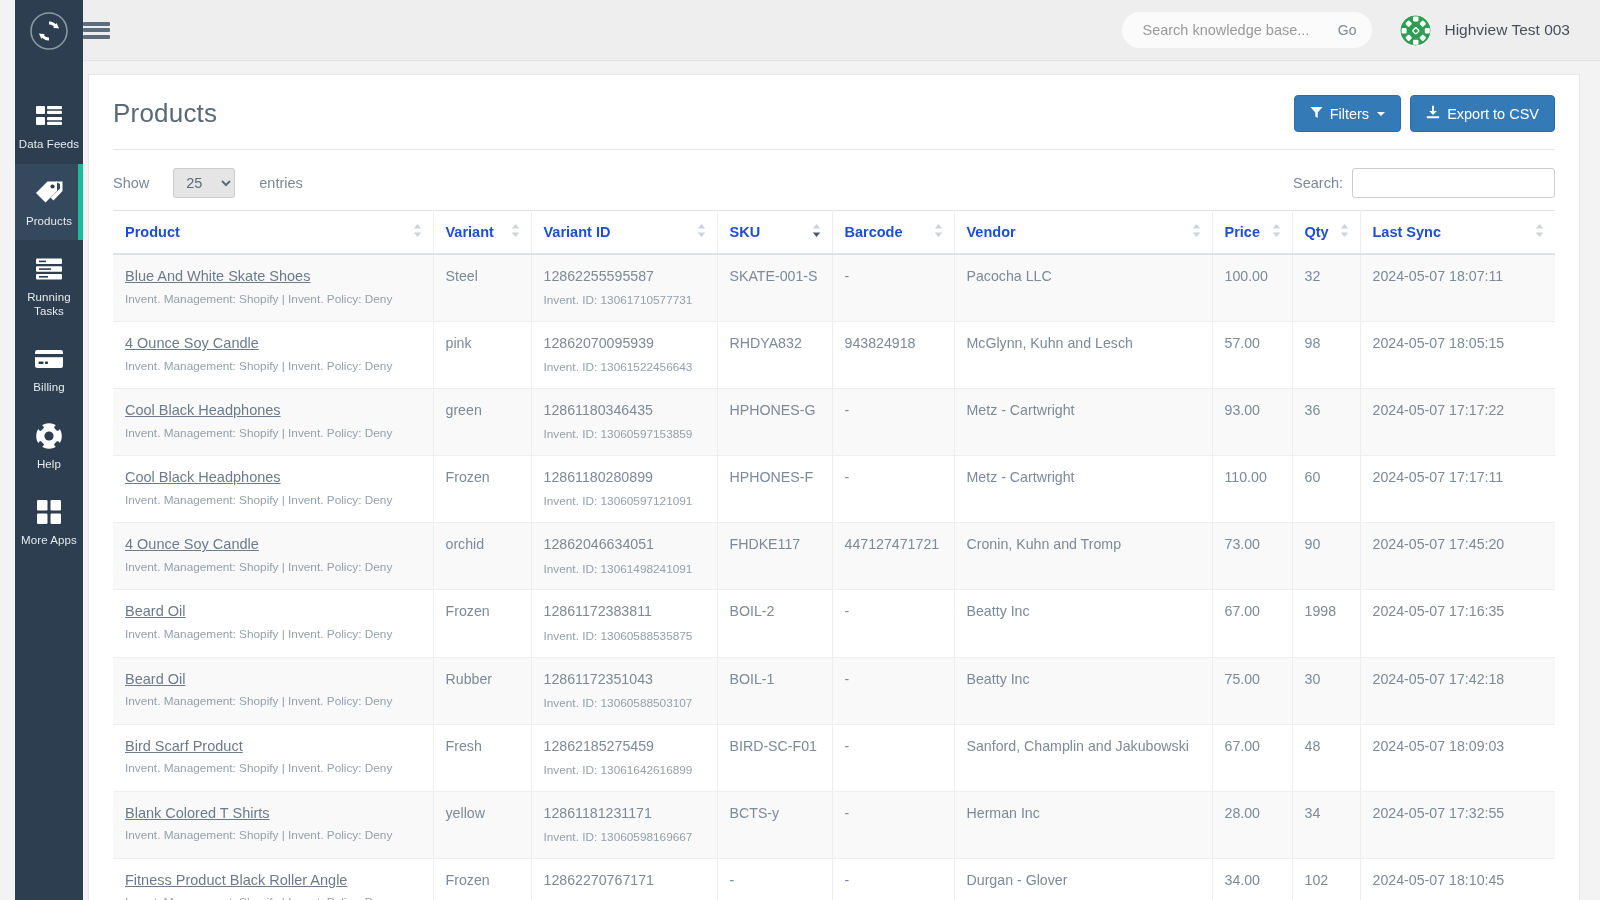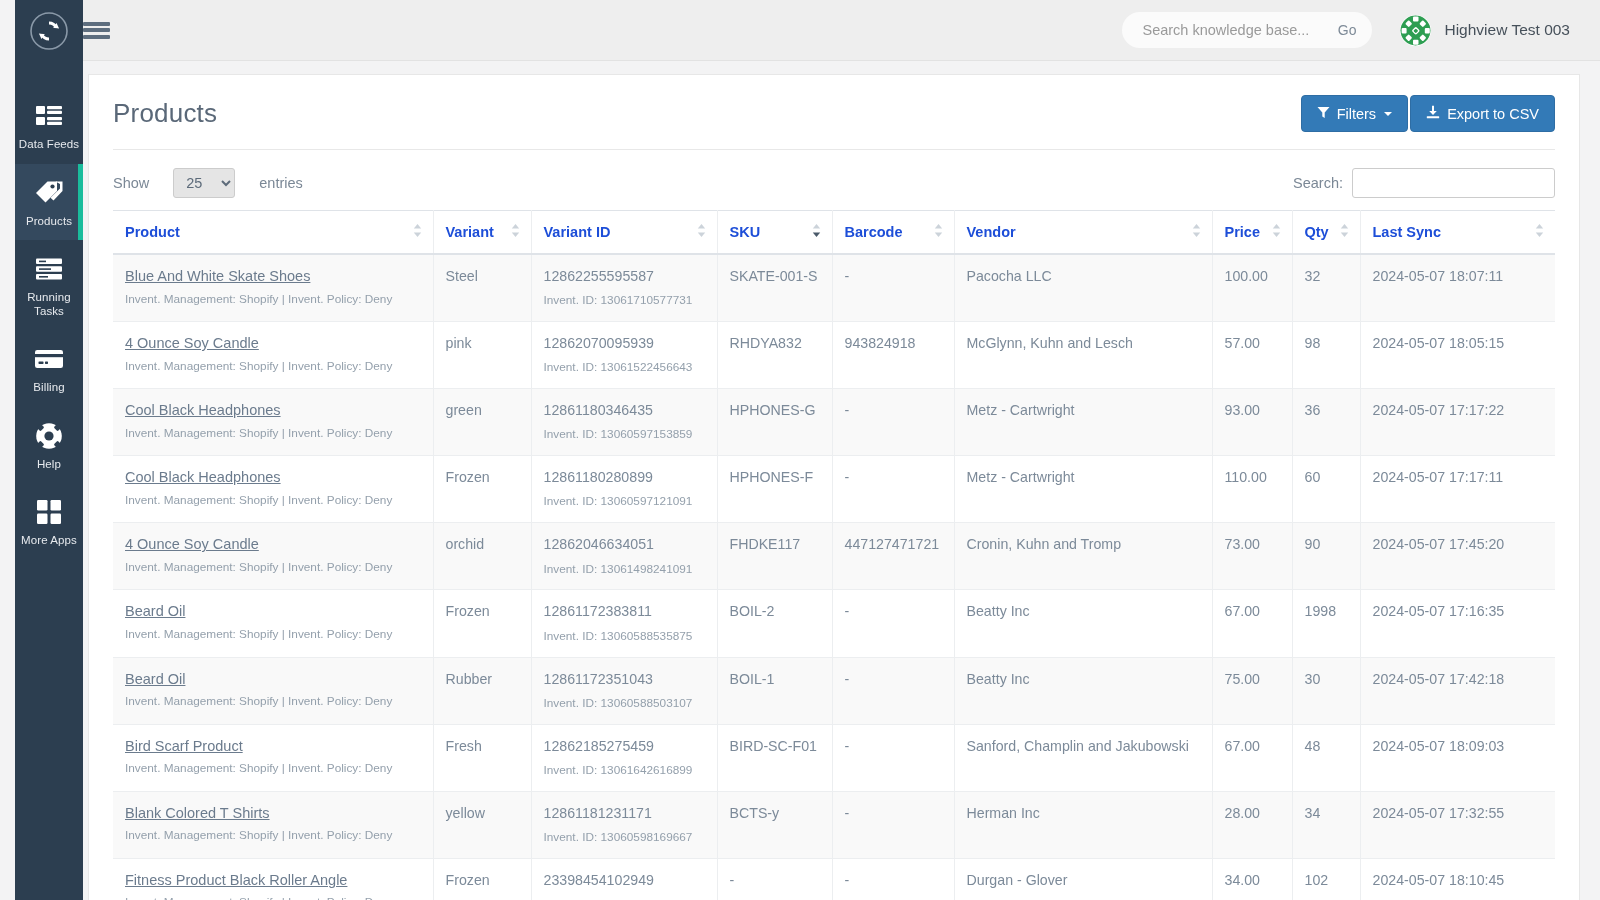--- a/index.html
+++ b/index.html
@@ -117,21 +117,21 @@
     min-height: 830px;
   }
   .panel-head {
     display: flex; align-items: center;
     padding: 20px 24px 0 24px;
   }
   .page-title {
     font-size: 26px; color: #5a6878; font-weight: 400;
     letter-spacing: .2px;
   }
-  .panel-actions { margin-left: auto; display: flex; gap: 2px; }
+  .panel-actions { margin-left: auto; display: flex; gap: 9px; }
   .btn {
     background: #337ab7; border: 1px solid #2e6da4;
     color: #fff; font-size: 14.5px;
     padding: 9px 15px; border-radius: 4px;
     cursor: pointer; display: flex; align-items: center; gap: 7px;
     font-family: "Liberation Sans", sans-serif;
     white-space: nowrap;
   }
   .caret {
     display: inline-block; width: 0; height: 0;
@@ -578,21 +578,21 @@
               <td>-</td>
               <td>Herman Inc</td>
               <td>28.00</td>
               <td>34</td>
               <td>2024-05-07 17:32:55</td>
             </tr>
             <tr class="even">
               <td><a class="prod-link">Fitness Product Black Roller Angle</a><div class="sub-line">Invent. Management: Shopify | Invent. Policy: Deny</div></td>
               <td>Frozen</td>
               <td>
-                <div class="vid-main">23398454102949</div>
+                <div class="vid-main">12862270767171</div>
                 <div class="vid-sub">Invent. ID: 13061725814851</div>
               </td>
               <td>-</td>
               <td>-</td>
               <td>Durgan - Glover</td>
               <td>34.00</td>
               <td>102</td>
               <td>2024-05-07 18:10:45</td>
             </tr>
           </tbody>

